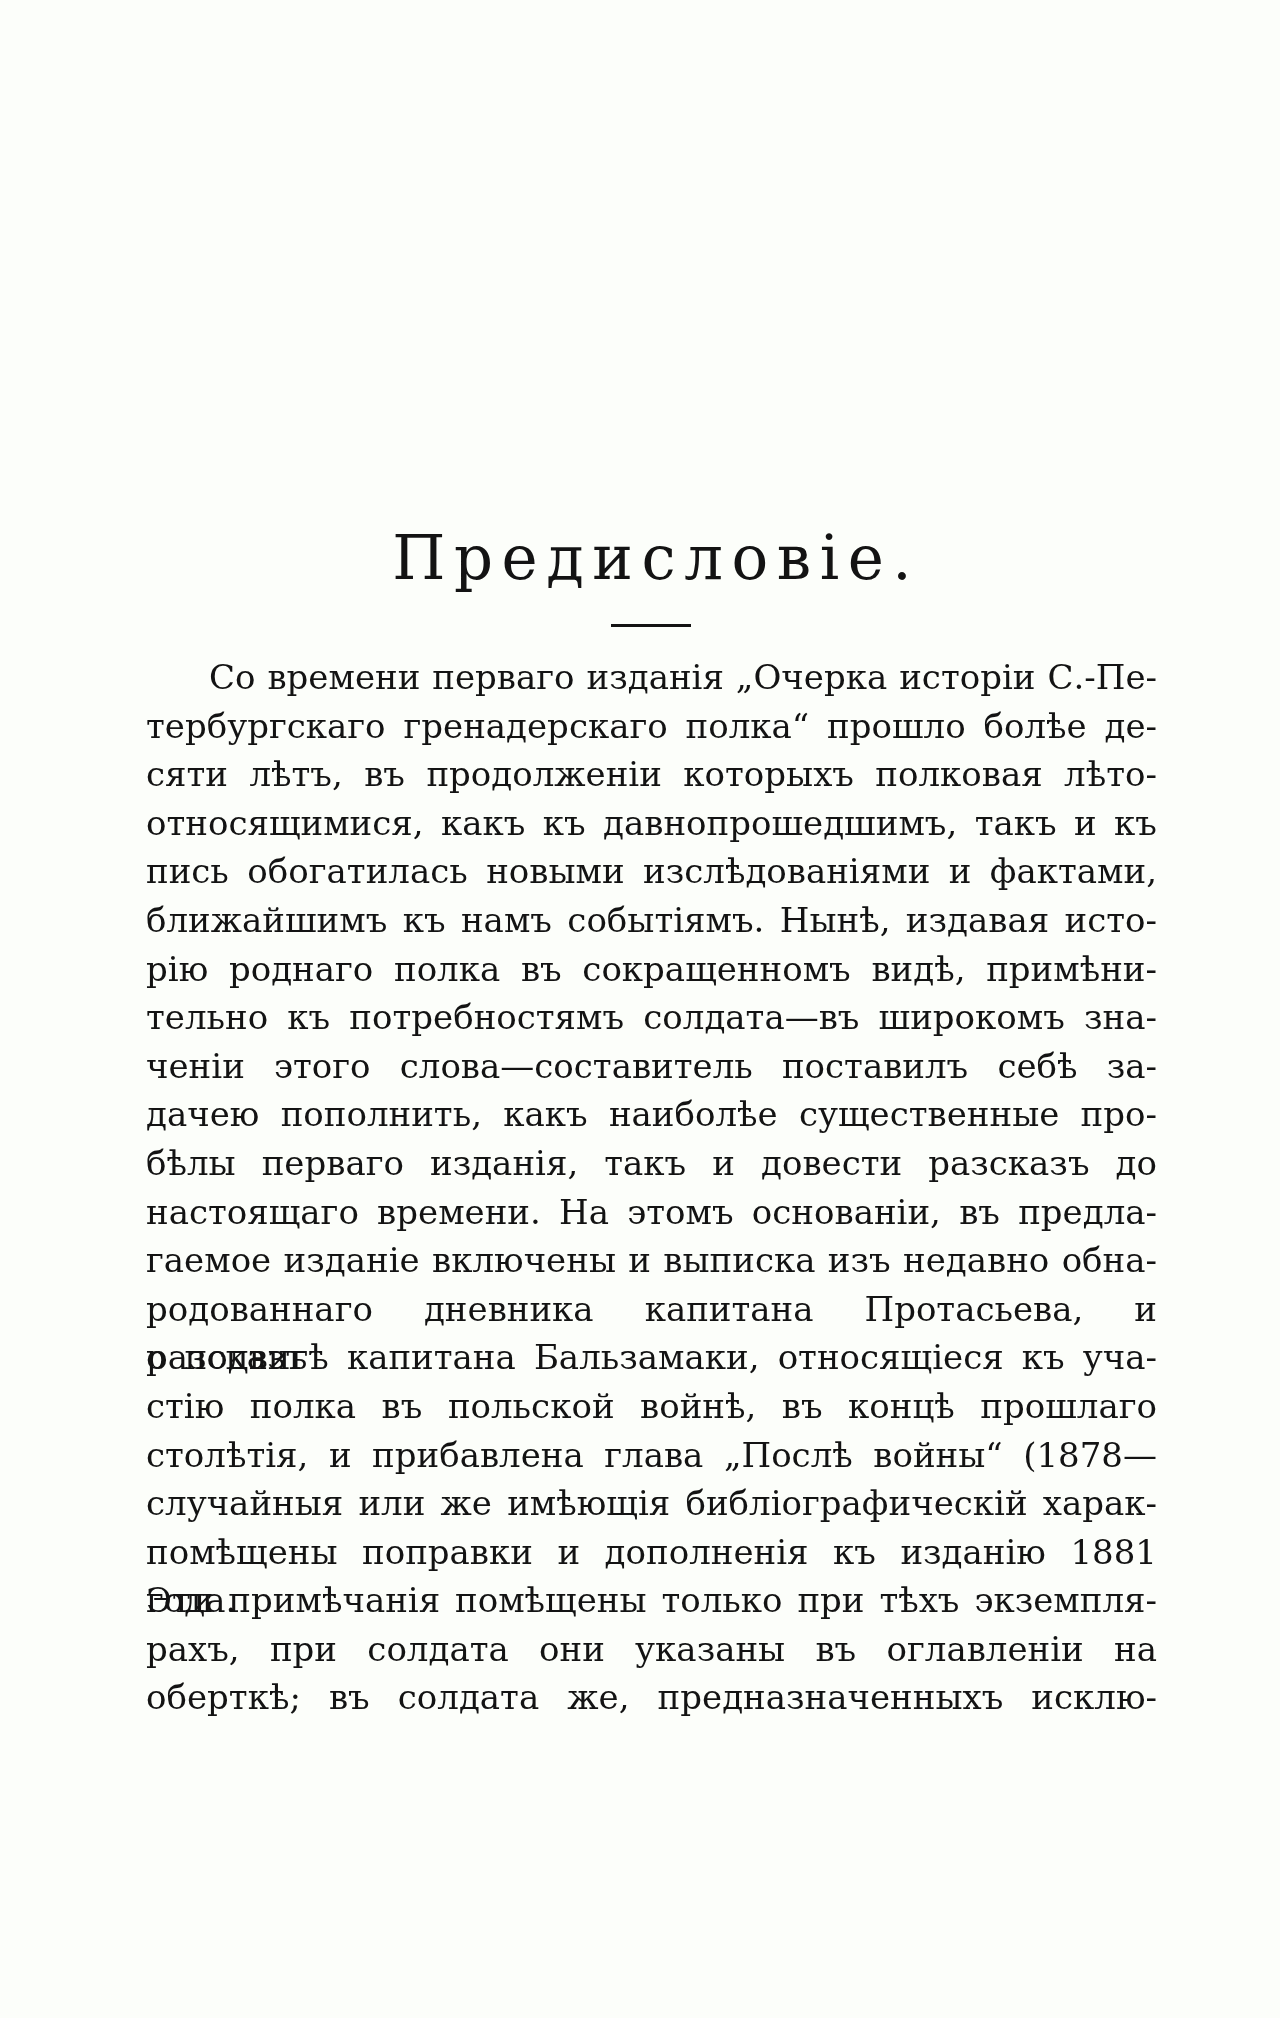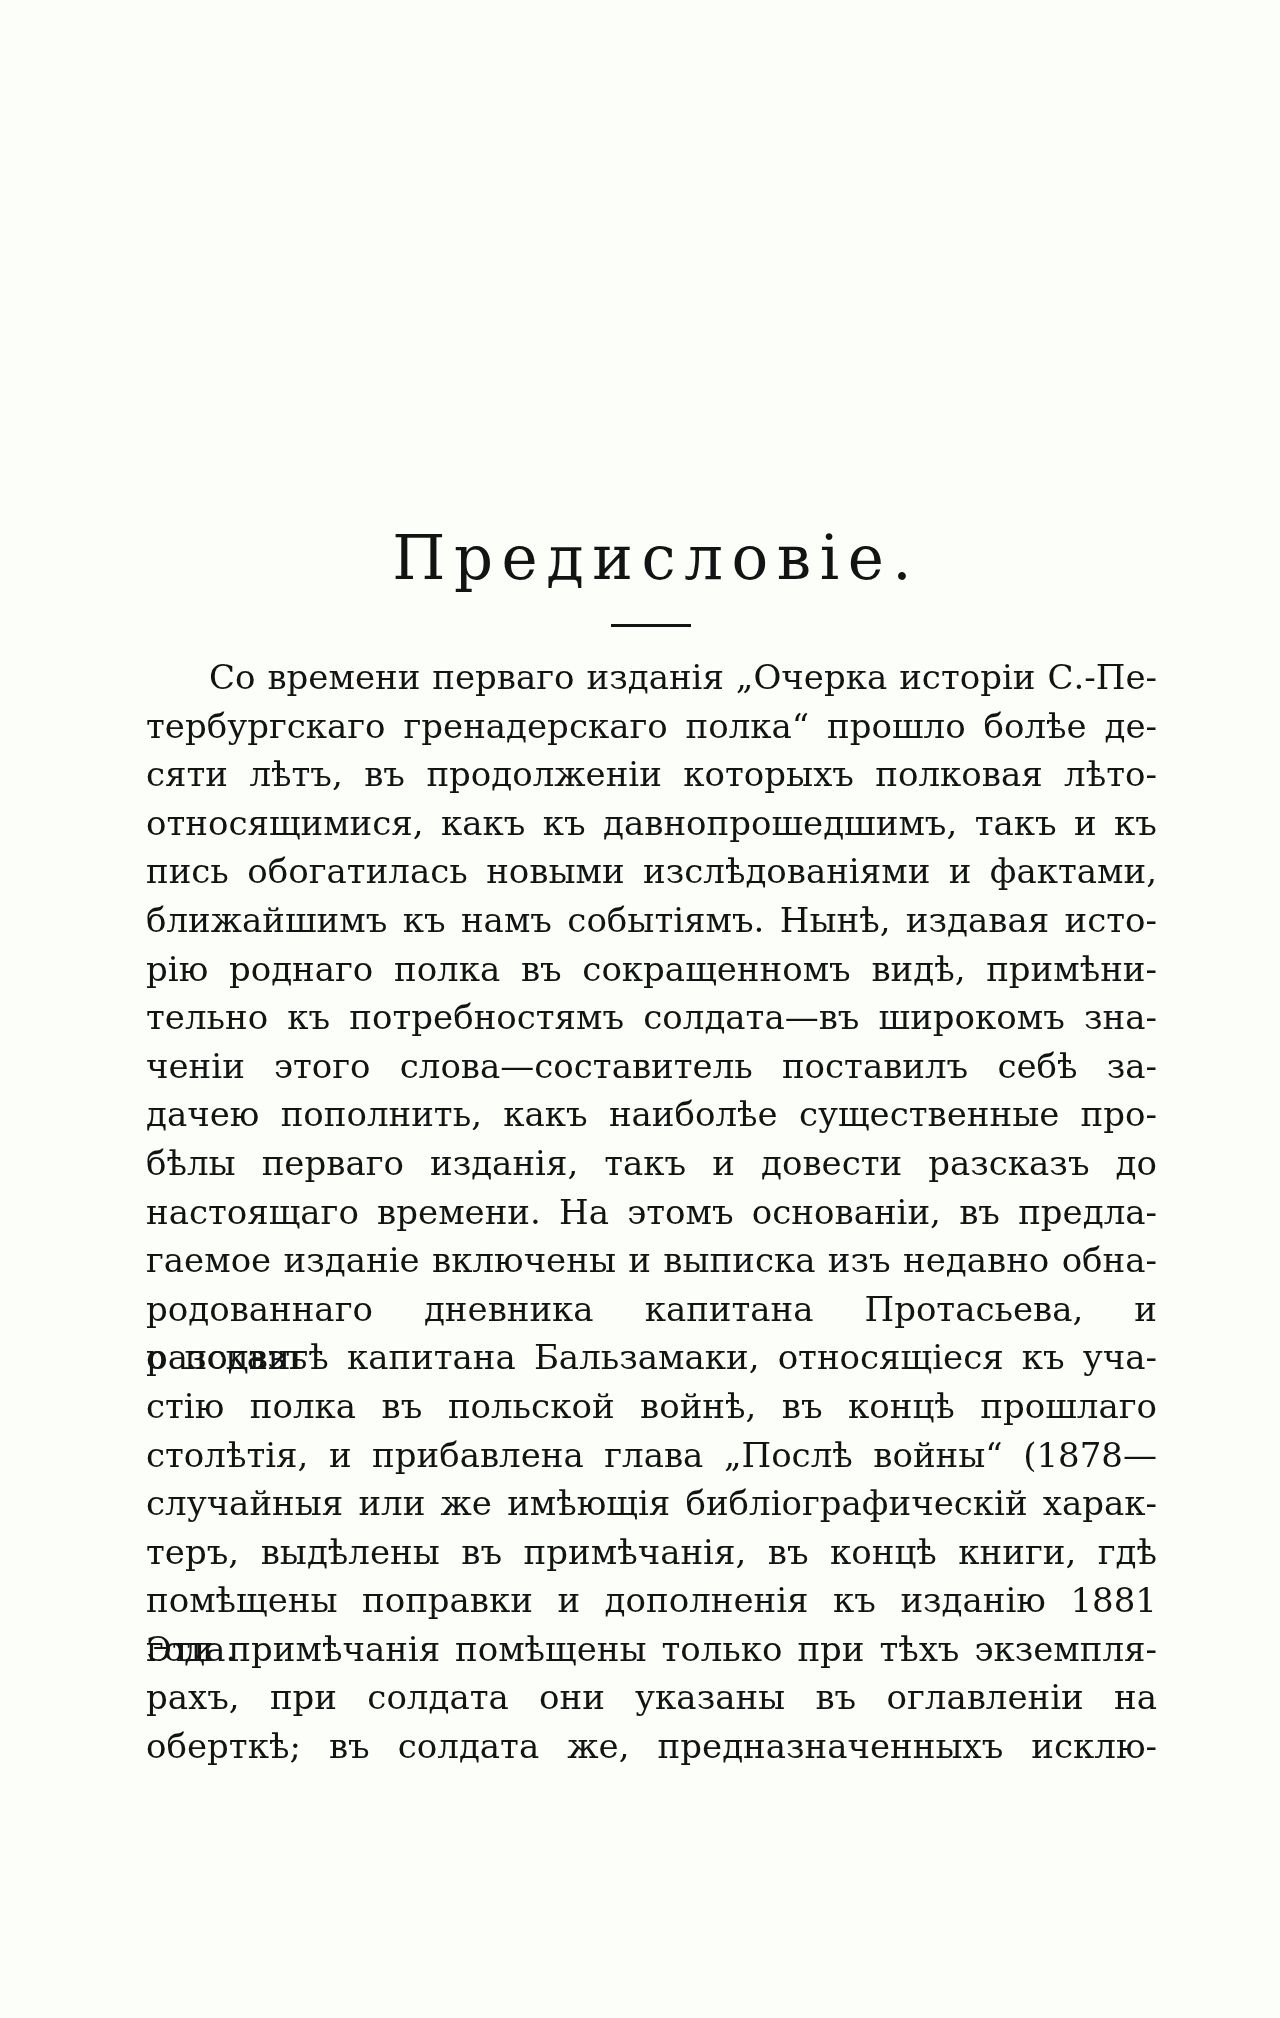--- a/index.html
+++ b/index.html
@@ -82,20 +82,19 @@
     <div class="text-line">ченіи этого слова—составитель поставилъ себѣ за-</div>
     <div class="text-line">дачею пополнить, какъ наиболѣе существенные про-</div>
     <div class="text-line">бѣлы перваго изданія, такъ и довести разсказъ до</div>
     <div class="text-line">настоящаго времени. На этомъ основаніи, въ предла-</div>
     <div class="text-line">гаемое изданіе включены и выписка изъ недавно обна-</div>
     <div class="text-line">родованнаго дневника капитана Протасьева, и разсказъ</div>
     <div class="text-line">о подвигѣ капитана Бальзамаки, относящіеся къ уча-</div>
     <div class="text-line">стію полка въ польской войнѣ, въ концѣ прошлаго</div>
     <div class="text-line">столѣтія, и прибавлена глава „Послѣ войны“ (1878—</div>
     <div class="text-line">случайныя или же имѣющія библіографическій харак-</div>
-    <div class="text-line">теръ, выдѣлены въ примѣчанія, въ концѣ книги, гдѣ</div>
     <div class="text-line">помѣщены поправки и дополненія къ изданію 1881 года.</div>
     <div class="text-line">Эти примѣчанія помѣщены только при тѣхъ экземпля-</div>
     <div class="text-line">рахъ, при солдата они указаны въ оглавленіи на</div>
     <div class="text-line">оберткѣ; въ солдата же, предназначенныхъ исклю-</div>
   </div>
 
 </div>
 
 </body></html>

